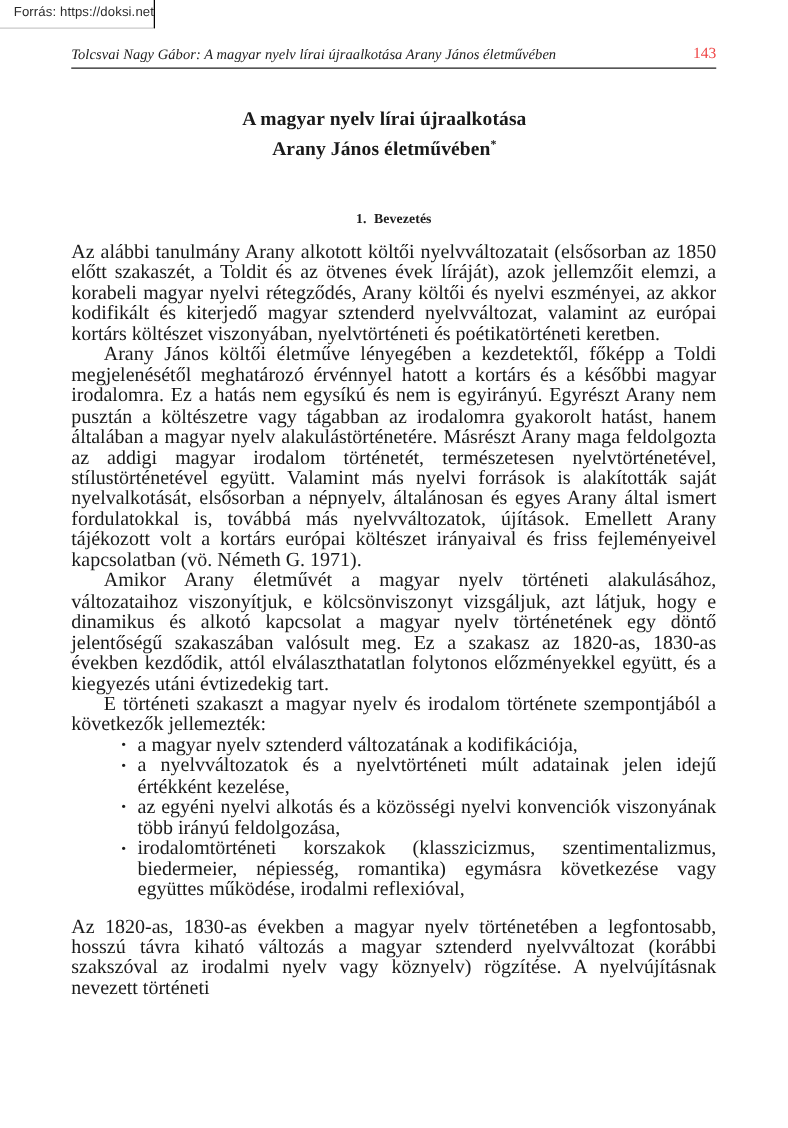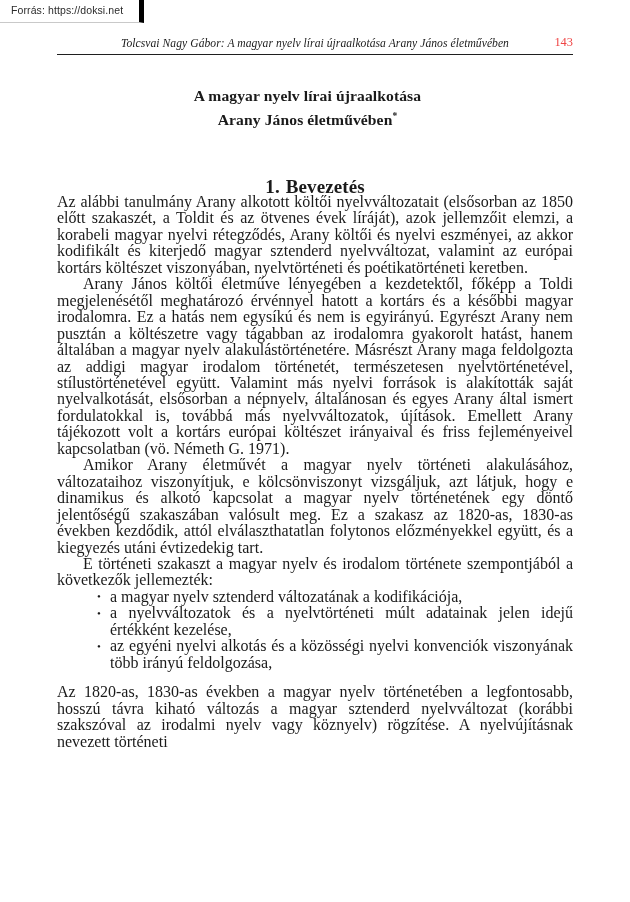--- a/index.html
+++ b/index.html
@@ -16,22 +16,22 @@
     font-family: "Liberation Serif", "DejaVu Serif", serif;
     color: #1a1a1a;
     -webkit-font-smoothing: antialiased;
   }
 
   
   .watermark {
     position: absolute;
     top: 0;
     left: 0;
-    padding: 5px 16px 6px 11px;
-    border-right: 5px solid #000000;
+    padding: 5px 0 6px 11px;
+    border-right: 1px solid #000000;
     border-bottom: 1px solid #c9c9c9;
     font-family: "Liberation Sans", "DejaVu Sans", sans-serif;
     font-size: 10.5px;
     line-height: 1;
     color: #2b2b2b;
     letter-spacing: 0.1px;
     white-space: nowrap;
   }
 
   
@@ -49,21 +49,20 @@
   .runhead {
     position: absolute;
     left: 57px;
     right: 57px;
     top: 37px;
     height: 22px;
   }
   .runhead-inner {
     display: flex;
     align-items: baseline;
-    justify-content: center;
     position: relative;
     padding-bottom: 4px;
   }
   .runhead-title {
     font-style: italic;
     font-size: 11.6px;
     letter-spacing: 0.05px;
     white-space: nowrap;
     color: #1a1a1a;
   }
@@ -99,21 +98,21 @@
     font-weight: bold;
   }
 
   .section-heading {
     position: absolute;
     left: 57px;
     right: 57px;
     top: 160px;
     text-align: center;
     font-weight: bold;
-    font-size: 19px;
+    font-size: 11px;
     letter-spacing: 0.1px;
   }
   .section-heading .num { margin-right: 6px; }
 
   
   .body {
     position: absolute;
     left: 57px;
     top: 194px;
     width: 516px;
@@ -204,19 +203,20 @@
 
     <p>Az alábbi tanulmány Arany alkotott költői nyelvváltozatait (elsősorban az 1850 előtt szakaszét, a Toldit és az ötvenes évek líráját), azok jellemzőit elemzi, a korabeli magyar nyelvi rétegződés, Arany költői és nyelvi eszményei, az akkor kodifikált és kiterjedő magyar sztenderd nyelvváltozat, valamint az európai kortárs költészet viszonyában, nyelvtörténeti és poétikatörténeti keretben.</p>
     <p class="indent">Arany János költői életműve lényegében a kezdetektől, főképp a Toldi megjelenésétől meghatározó érvénnyel hatott a kortárs és a későbbi magyar irodalomra. Ez a hatás nem egysíkú és nem is egyirányú. Egyrészt Arany nem pusztán a költészetre vagy tágabban az irodalomra gyakorolt hatást, hanem általában a magyar nyelv alakulástörténetére. Másrészt Arany maga feldolgozta az addigi magyar irodalom történetét, természetesen nyelvtörténetével, stílustörténetével együtt. Valamint más nyelvi források is alakították saját nyelvalkotását, elsősorban a népnyelv, általánosan és egyes Arany által ismert fordulatokkal is, továbbá más nyelvváltozatok, újítások. Emellett Arany tájékozott volt a kortárs európai költészet irányaival és friss fejleményeivel kapcsolatban (vö. Németh G. 1971).</p>
     <p class="indent">Amikor Arany életművét a magyar nyelv történeti alakulásához, változataihoz viszonyítjuk, e kölcsönviszonyt vizsgáljuk, azt látjuk, hogy e dinamikus és alkotó kapcsolat a magyar nyelv történetének egy döntő jelentőségű szakaszában valósult meg. Ez a szakasz az 1820-as, 1830-as években kezdődik, attól elválaszthatatlan folytonos előzményekkel együtt, és a kiegyezés utáni évtizedekig tart.</p>
     <p class="indent">E történeti szakaszt a magyar nyelv és irodalom története szempontjából a következők jellemezték:</p>
 
     <ul class="bullets">
       <li>a magyar nyelv sztenderd változatának a kodifikációja,</li>
       <li>a nyelvváltozatok és a nyelvtörténeti múlt adatainak jelen idejű értékként kezelése,</li>
       <li>az egyéni nyelvi alkotás és a közösségi nyelvi konvenciók viszonyának több irányú feldolgozása,</li>
+      <li>irodalomtörténeti korszakok (klasszicizmus, szentimentalizmus, biedermeier, népiesség, romantika) egymásra következése vagy együttes működése, irodalmi reflexióval,</li>
     </ul>
 
     <p class="gap-before">Az 1820-as, 1830-as években a magyar nyelv történetében a legfontosabb, hosszú távra kiható változás a magyar sztenderd nyelvváltozat (korábbi szakszóval az irodalmi nyelv vagy köznyelv) rögzítése. A nyelvújításnak nevezett történeti</p>
   </div>
 
 
 </div>
 
 </body></html>

